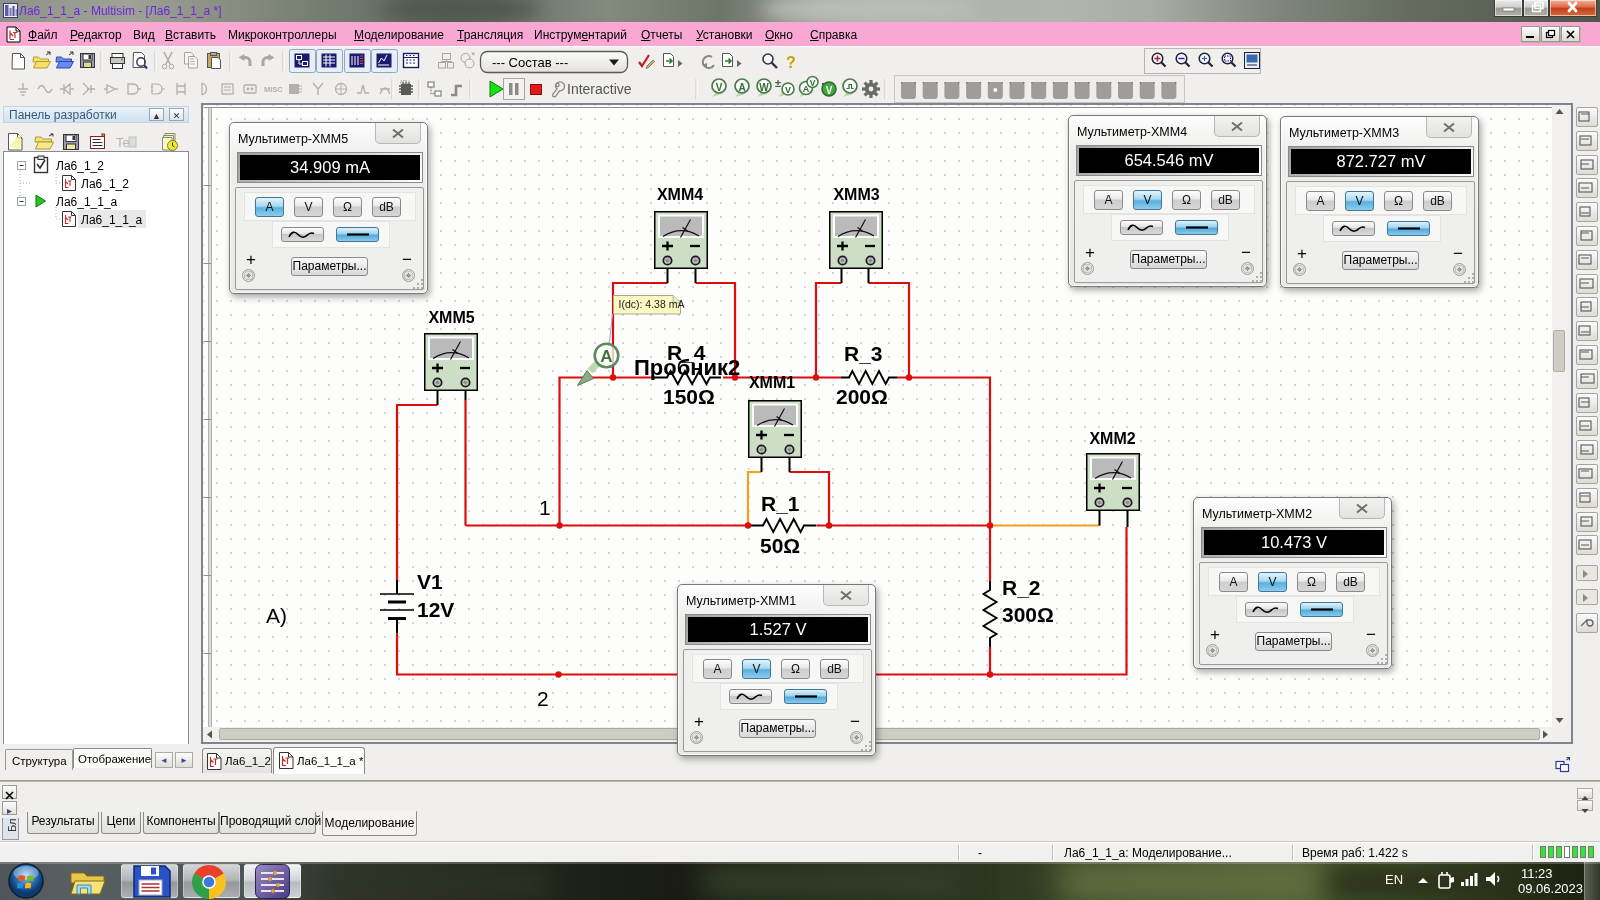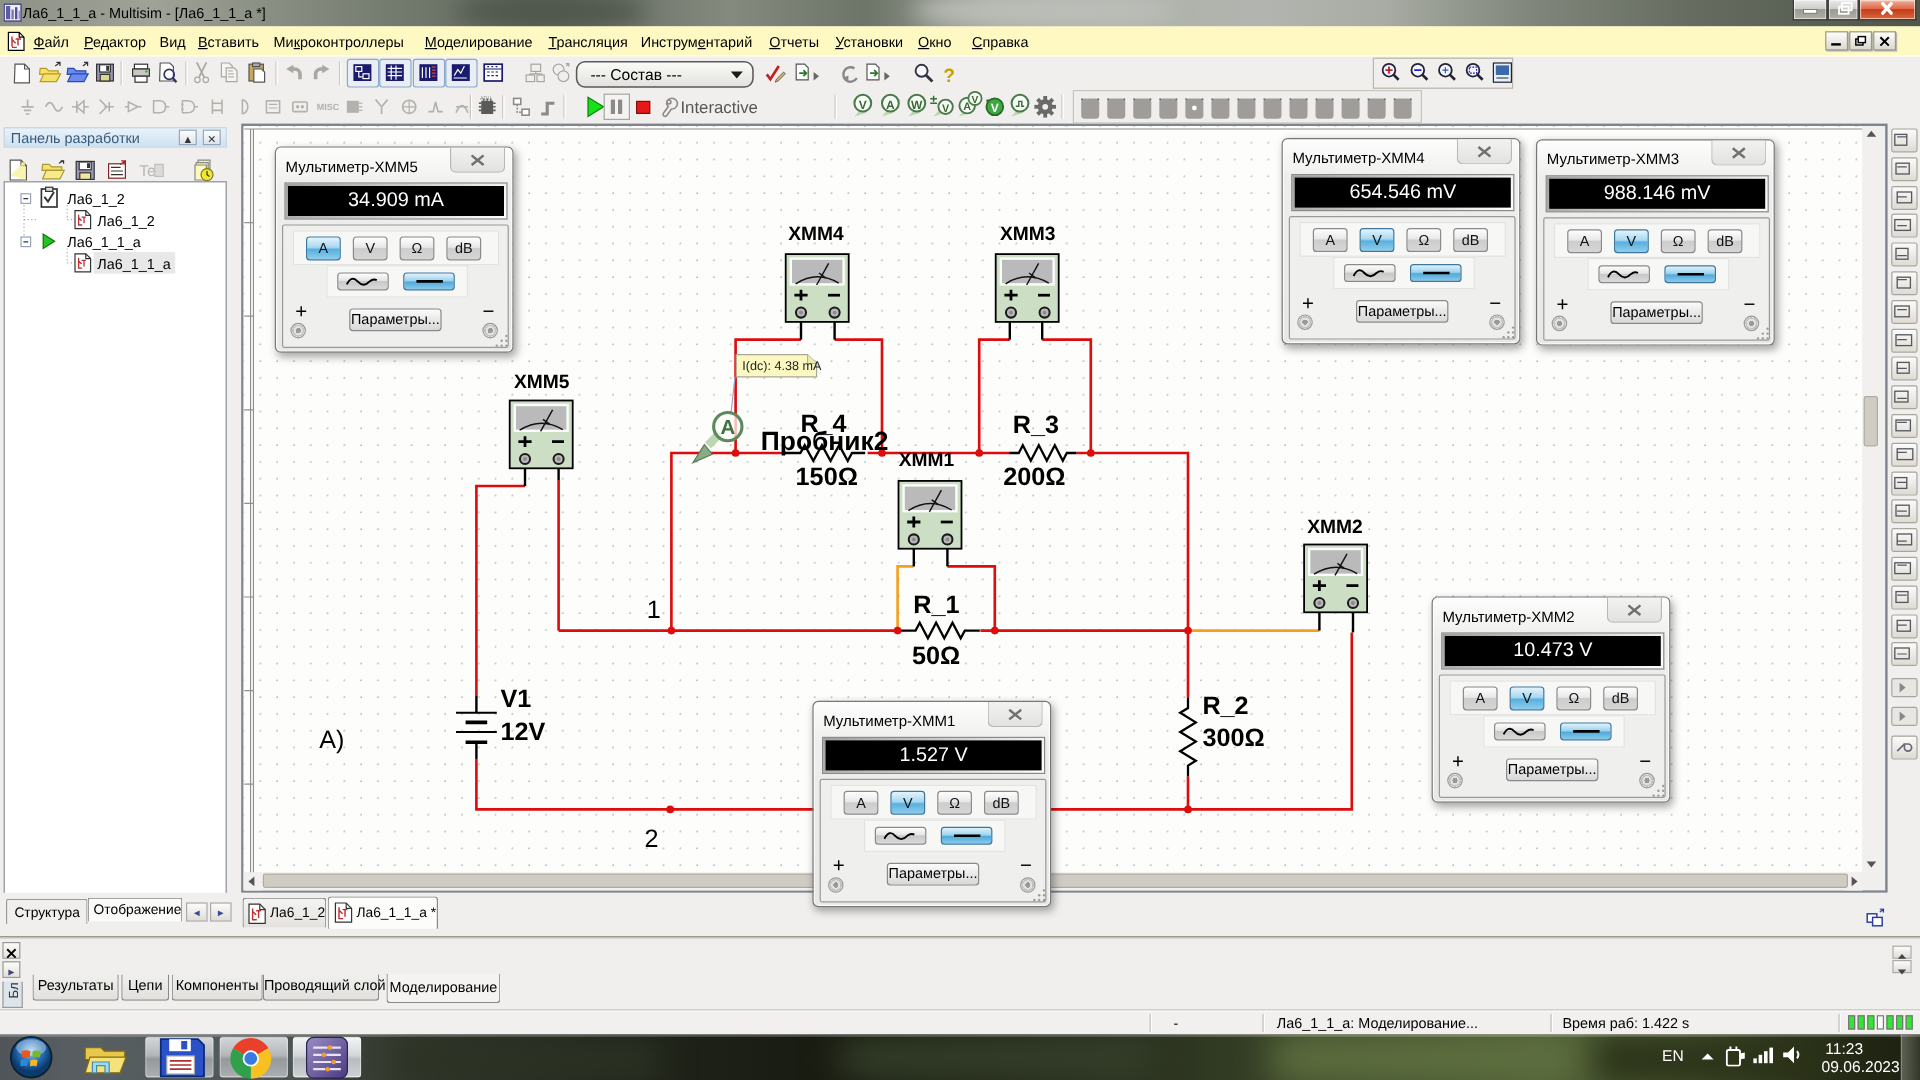--- a/index.html
+++ b/index.html
@@ -1,25 +1,25 @@
 <!DOCTYPE html>
 <html><head><meta charset="utf-8"><style>
 * { margin:0; padding:0; box-sizing:border-box; }
 html,body { width:1600px; height:900px; overflow:hidden; }
 body { font-family:"Liberation Sans", sans-serif; background:#f0efed; position:relative; }
 .abs { position:absolute; }
 #titlebar { left:0; top:0; width:1600px; height:22px; overflow:hidden;
   background:linear-gradient(90deg,#8d9288 0%,#9fa296 8%,#757c70 20%,#5f665c 28%,#848a7e 38%,#6d7468 45%,#9fa49a 52%,#aeb2aa 58%,#b2b5af 66%,#a8aca4 72%,#7f857a 80%,#666d60 88%,#565d51 96%,#505747 100%); }
 #titlebar .blob { position:absolute; border-radius:50%; filter:blur(9px); }
-#titletext { left:19px; top:4px; font-size:12px; color:#000000;text-align:right; }
+#titletext { left:19px; top:4px; font-size:12px; color:#6d28d9;text-align:right; }
 .winbtn { position:absolute; top:0; height:17px; border:1px solid #3c3c3c; border-top:none;
   background:linear-gradient(#e8e8e8 0%,#cfcfc9 45%,#9a9a92 50%,#b0b0a8 100%); box-shadow:inset 0 0 0 1px rgba(255,255,255,.55); }
 .winbtn.close { background:linear-gradient(#f0b39a 0%,#e0694a 45%,#c33c1b 50%,#d96a3c 100%); }
 .winbtn svg { display:block; margin:auto; }
-#menubar { left:0; top:22px; width:1600px; height:25px; background:#fef9c3; border-bottom:1px solid #fff; }
+#menubar { left:0; top:22px; width:1600px; height:25px; background:#f9a8d4; border-bottom:1px solid #fff; }
 #menubar span.mi { position:absolute; top:6px; font-size:12px; color:#000; }
 #main { left:0; top:103px; width:1600px; height:641px; background:#f0efed; }
 #lpanel { left:0; top:0; width:196px; height:641px; background:#f0efed; }
 #lpanel-title { left:3px; top:3px; width:186px; height:17px;
   background:linear-gradient(#e8f2fa,#cfe2f0); border:1px solid #c2d4e4; font-size:12px; color:#3a5a7a; padding:1px 0 0 5px; }
 #lpanel-title .pbtn { position:absolute; top:1px; width:15px; height:13px; border:1px solid #98a8b8; background:linear-gradient(#fdfdfd,#dce4ec); text-align:center; font-size:9px; line-height:14px; color:#333; }
 #lpanel-tree { left:3px; top:48px; width:186px; height:597px; background:#fff; border:1px solid #898c95; }
 #canvasframe { left:201px; top:0; width:1372px; height:641px; border:2px solid #7f848d; background:#f0efed; }
 #canvas { left:203px; top:2px; width:1349px; height:622px; background:#fdfdfc;
   background-image:radial-gradient(circle at 1px 1px, #c2c2c2 0.6px, rgba(0,0,0,0) 0.9px);
@@ -993,21 +993,21 @@
       <circle cx="7" cy="11" r="1" fill="#9a9a96"></circle>
       <circle cx="3" cy="11" r="1" fill="#9a9a96"></circle>
     </svg>
 </div>
 <div class="mmdlg" style="left:1280px; top:116px; z-index:30;">
   <div class="ttl">Мультиметр-XMM3</div>
   <div class="closetab"><svg width="14" height="11" style="margin-top:5px">
         <path d="M2 1.5 L7 5.5 L2 9.5 M12 1.5 L7 5.5 L12 9.5" fill="none" stroke="#707070" stroke-width="2"></path>
       </svg></div>
   <div class="bezel">
-      <div class="lcd">988.146 mV</div>
+      <div class="lcd">872.727 mV</div>
     </div>
   <div class="bodyp">
     <div class="inset1"></div>
     <div class="inset2"></div>
     <div class="mmbtn" style="left:19px">A</div>
       <div class="mmbtn sel" style="left:58px">V</div>
       <div class="mmbtn" style="left:97px">Ω</div>
       <div class="mmbtn" style="left:136px">dB</div>
     <div class="mmwave" style="left:45px">
         <svg width="41" height="13">

